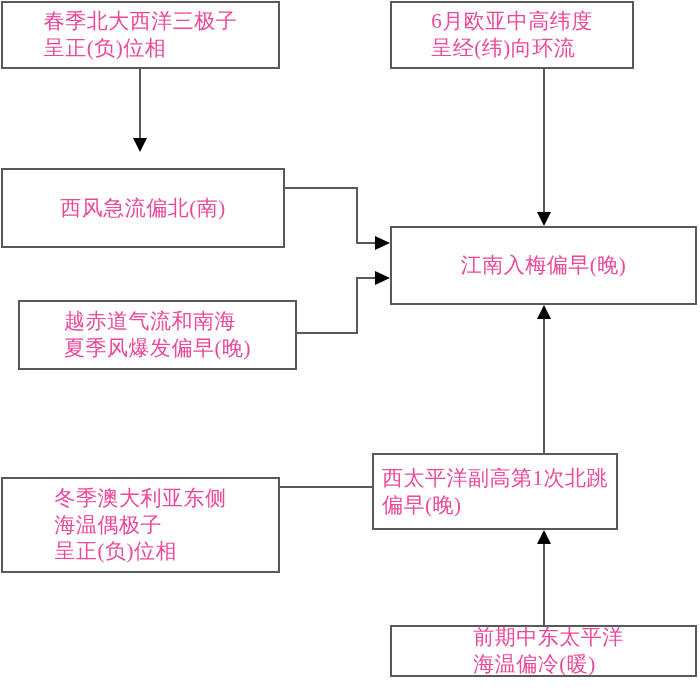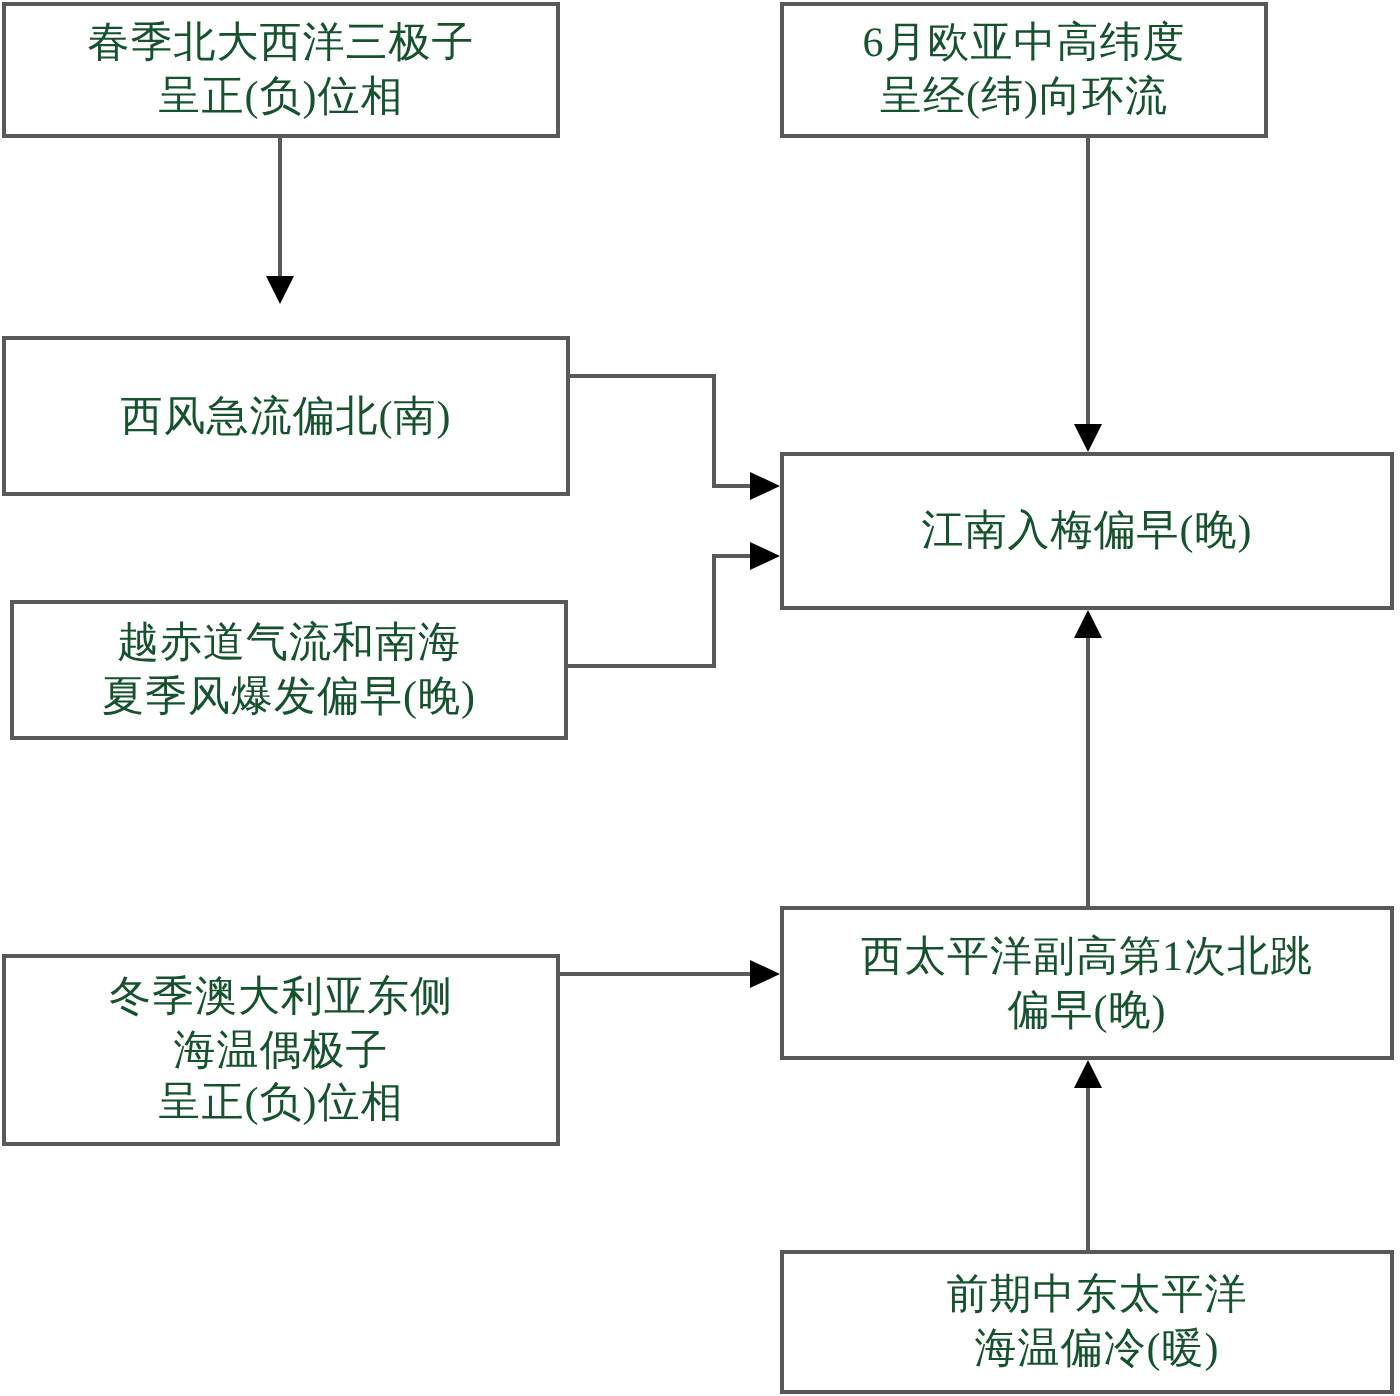--- a/index.html
+++ b/index.html
@@ -19,22 +19,22 @@
     overflow: hidden;
   }
   .node {
     position: absolute;
     box-sizing: border-box;
     border: 2px solid #595959;
     background: #ffffff;
     display: flex;
     align-items: center;
     justify-content: center;
-    text-align: center;
-    color: #14532d;
+    text-align: left;
+    color: #ec4899;
     font-size: 21px;
     line-height: 1.28;
     letter-spacing: 0.5px;
     white-space: pre-line;
     padding: 2px 6px;
     z-index: 3;
   }
   .edge-layer {
     position: absolute;
     left: 0;
@@ -91,24 +91,24 @@
       </g>
   </svg>
 
   <div id="nodes-group">
       <div class="node" style="left: 1px; top: 1px; width: 279px; height: 68px; border-color: rgb(89, 89, 89);">春季北大西洋三极子
 呈正(负)位相</div>
       <div class="node" style="left: 390px; top: 1px; width: 244px; height: 68px; border-color: rgb(89, 89, 89);">6月欧亚中高纬度
 呈经(纬)向环流</div>
       <div class="node" style="left: 1px; top: 168px; width: 284px; height: 80px; border-color: rgb(89, 89, 89);">西风急流偏北(南)</div>
       <div class="node" style="left: 390px; top: 226px; width: 307px; height: 79px; border-color: rgb(89, 89, 89); font-family: Liberation Serif, serif;">江南入梅偏早(晚)</div>
-      <div class="node" style="left: 5px; top: 300px; width: 279px; height: 70px; border-color: rgb(89, 89, 89);">越赤道气流和南海
+      <div class="node" style="left: 18px; top: 300px; width: 279px; height: 70px; border-color: rgb(89, 89, 89);">越赤道气流和南海
 夏季风爆发偏早(晚)</div>
       <div class="node" style="left: 1px; top: 437px; width: 279px; height: 96px; border-color: rgb(89, 89, 89); margin-top: 40px;">冬季澳大利亚东侧
 海温偶极子
 呈正(负)位相</div>
-      <div class="node" style="left: 390px; top: 453px; width: 307px; height: 77px; border-color: rgb(89, 89, 89);">西太平洋副高第1次北跳
+      <div class="node" style="left: 372px; top: 453px; width: 246px; height: 77px; border-color: rgb(89, 89, 89);">西太平洋副高第1次北跳
 偏早(晚)</div>
-      <div class="node" style="left: 390px; top: 625px; width: 307px; height: 72px; border-color: rgb(89, 89, 89); padding-left: 16px;">前期中东太平洋
+      <div class="node" style="left: 390px; top: 625px; width: 307px; height: 52px; border-color: rgb(89, 89, 89); padding-left: 16px;">前期中东太平洋
 海温偏冷(暖)</div>
     </div>
 
 </div>
 
 </body></html>

